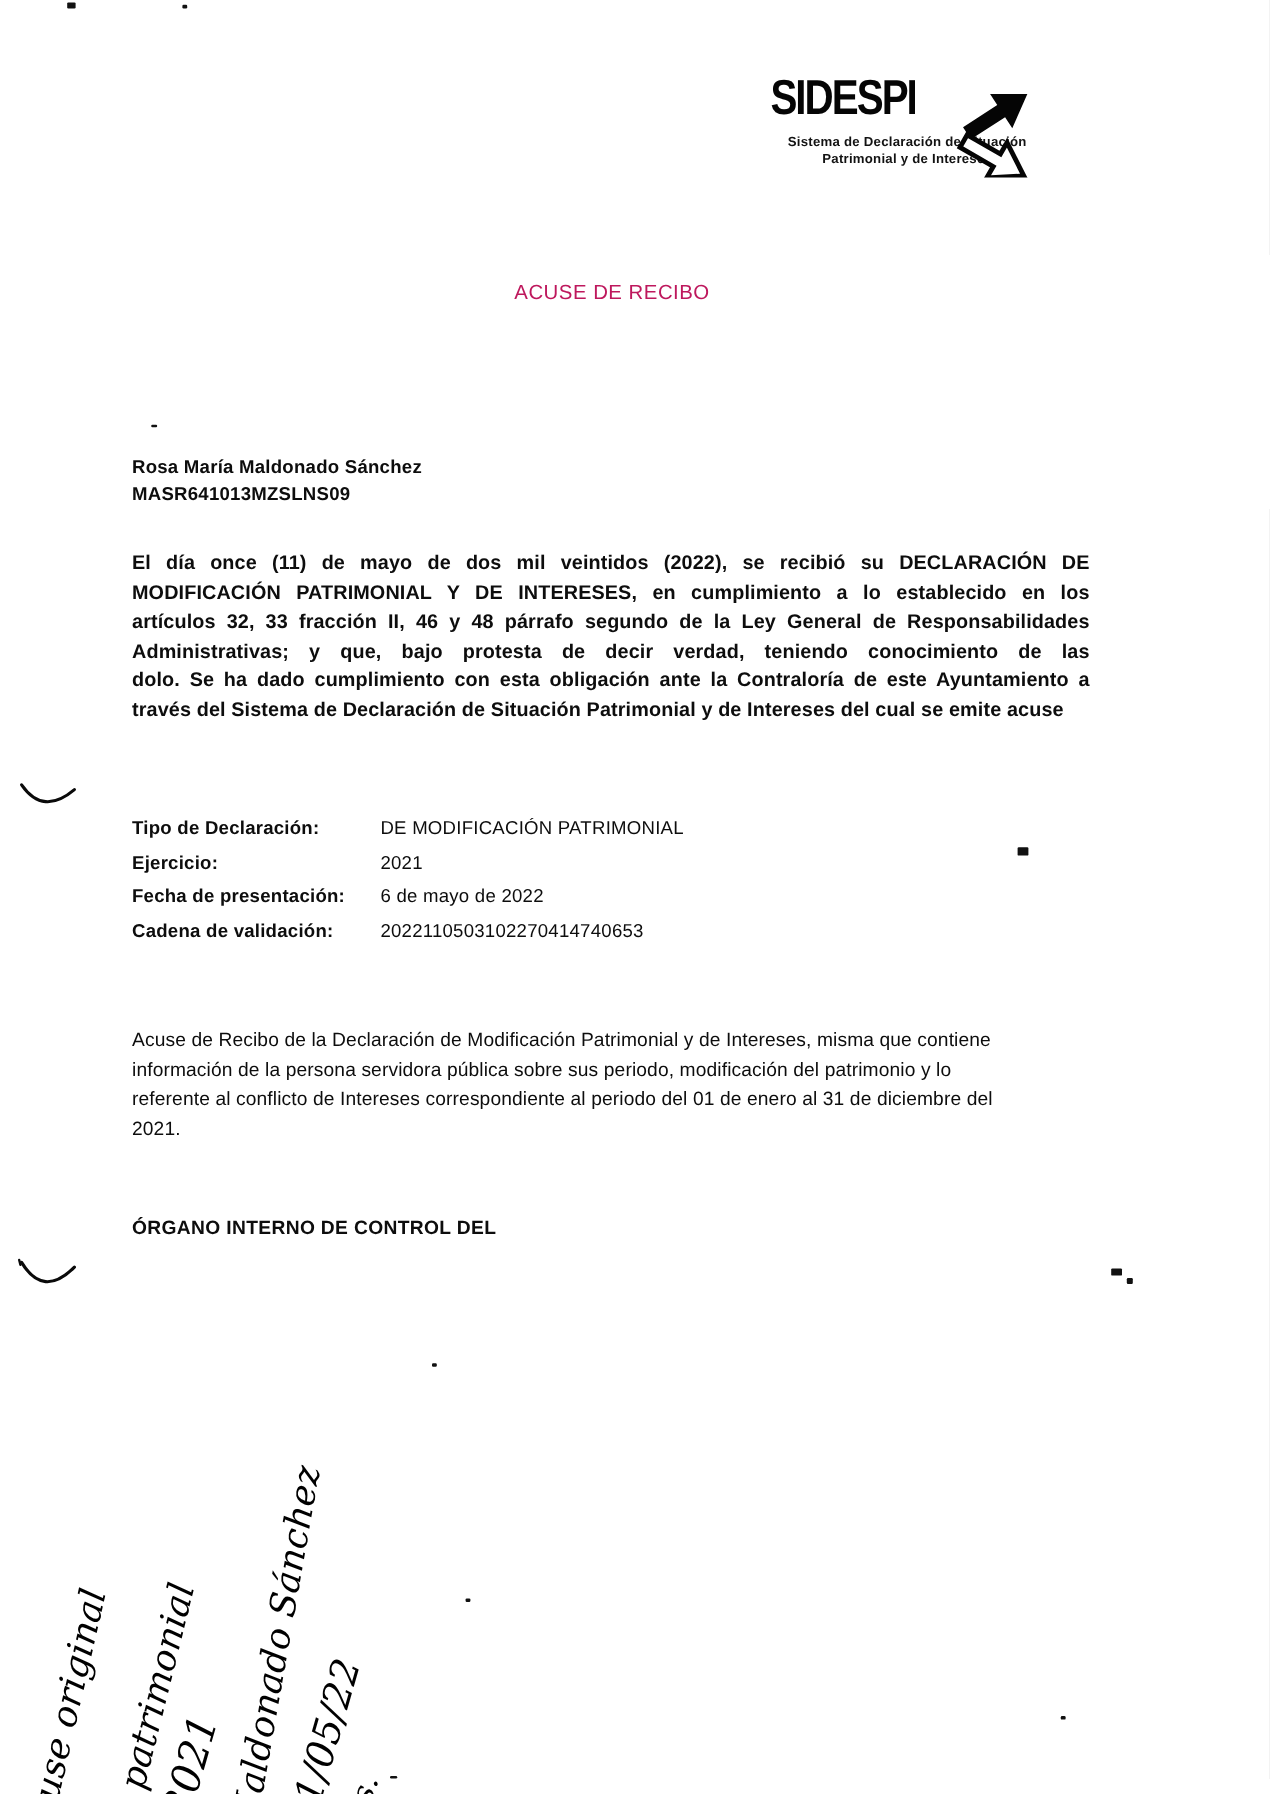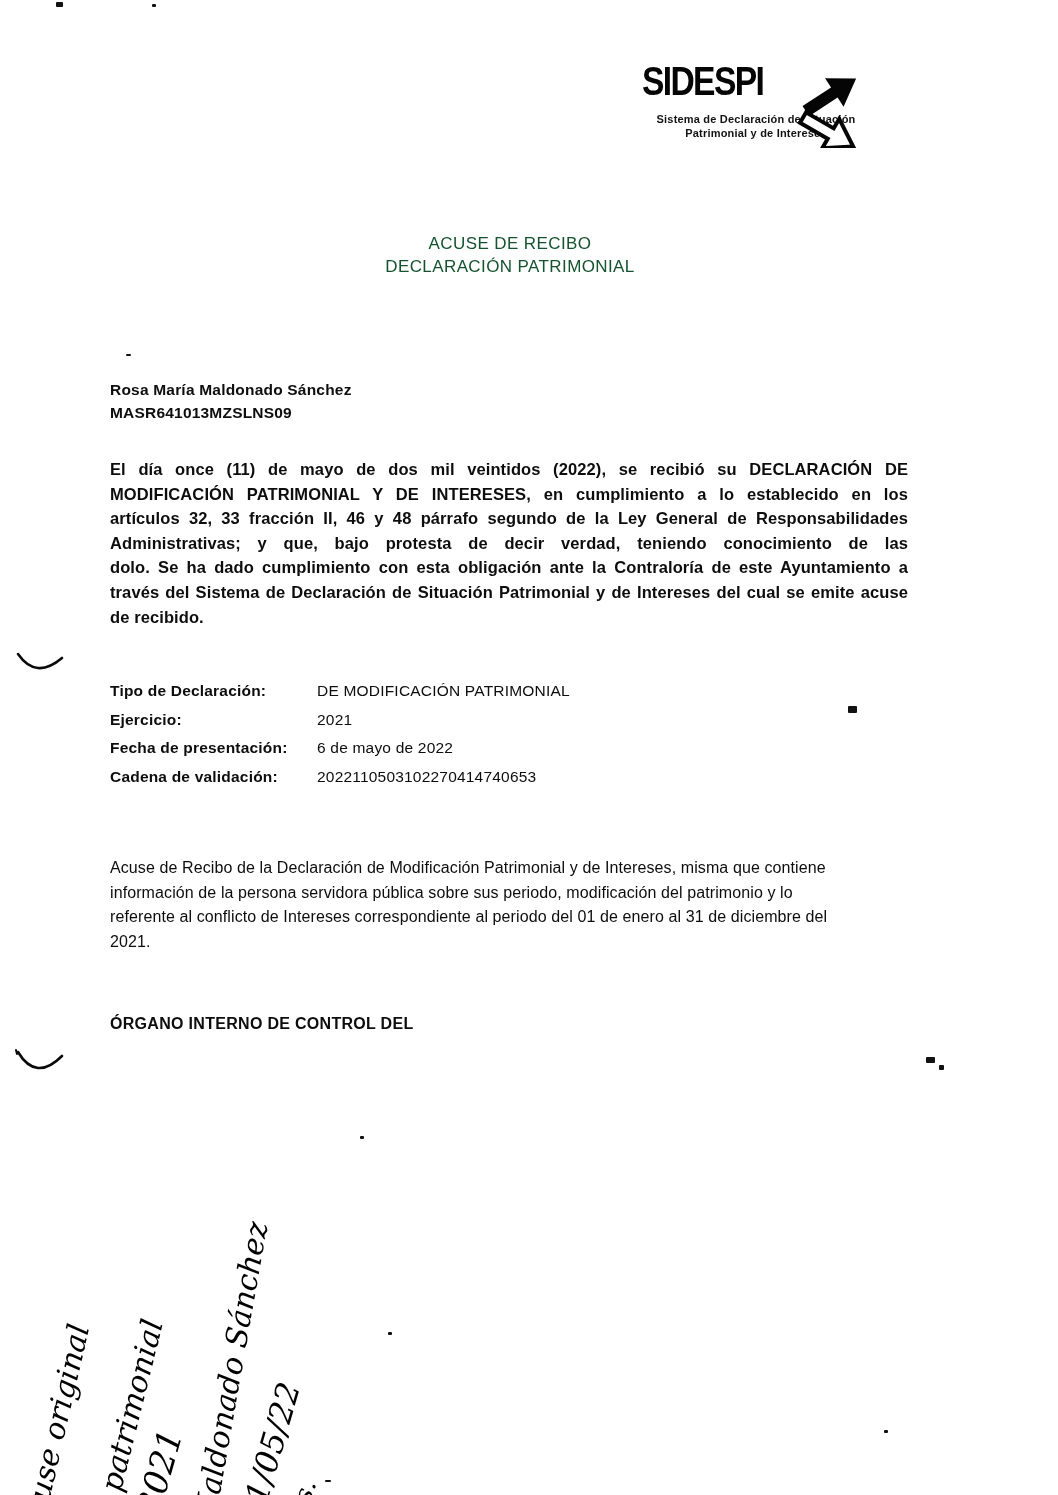--- a/index.html
+++ b/index.html
@@ -24,21 +24,21 @@
   .logo-arrow{position:absolute;left:148px;top:-2px;}
   .logo-subtitle{
     margin-top:2px;text-align:center;
     font-size:11px;font-weight:bold;line-height:14px;
     letter-spacing:0.2px;color:#121212;
   }
   
   .doc-title{
     position:absolute;left:310px;top:232px;width:400px;
     text-align:center;font-size:17px;line-height:23px;
-    letter-spacing:0.4px;color:#14532d;
+    letter-spacing:0.4px;color:#be185d;
   }
   
   .recipient{position:absolute;left:110px;top:378px;
     font-weight:bold;font-size:15.5px;line-height:23px;letter-spacing:0.2px;}
   
   .para1{position:absolute;left:110px;top:457px;width:798px;
     font-size:16.5px;line-height:24.6px;letter-spacing:0.1px;font-weight:bold;}
   .para1 .pline{text-align:justify;text-align-last:justify;white-space:normal;}
   .para1 .pline:last-child{text-align-last:left;}
   .para2{position:absolute;left:110px;top:856px;width:810px;
@@ -87,36 +87,34 @@
       </svg>
     </div>
     <div class="logo-subtitle">
       <div>Sistema de Declaración de Situación</div>
       <div>Patrimonial y de Intereses</div>
     </div>
   </div>
 
   <div class="doc-title">
     <div>ACUSE DE RECIBO</div>
-    <div>DECLARACIÓN PATRIMONIAL</div>
   </div>
 
   <div class="recipient">
     <div>Rosa María Maldonado Sánchez</div>
     <div>MASR641013MZSLNS09</div>
   </div>
 
   <div class="para1">
     <div class="pline">El día once (11) de mayo de dos mil veintidos (2022), se recibió su DECLARACIÓN DE</div>
     <div class="pline">MODIFICACIÓN PATRIMONIAL Y DE INTERESES, en cumplimiento a lo establecido en los</div>
     <div class="pline">artículos 32, 33 fracción II, 46 y 48 párrafo segundo de la Ley General de Responsabilidades</div>
     <div class="pline">Administrativas; y que, bajo protesta de decir verdad, teniendo conocimiento de las</div>
     <div class="pline">dolo. Se ha dado cumplimiento con esta obligación ante la Contraloría de este Ayuntamiento a</div>
     <div class="pline">través del Sistema de Declaración de Situación Patrimonial y de Intereses del cual se emite acuse</div>
-    <div class="pline">de recibido.</div>
   </div>
 
   <div class="details">
     <div class="dlabel">Tipo de Declaración:</div>
     <div class="dvalue">DE MODIFICACIÓN PATRIMONIAL</div>
     <div class="dlabel">Ejercicio:</div>
     <div class="dvalue">2021</div>
     <div class="dlabel">Fecha de presentación:</div>
     <div class="dvalue">6 de mayo de 2022</div>
     <div class="dlabel">Cadena de validación:</div>

